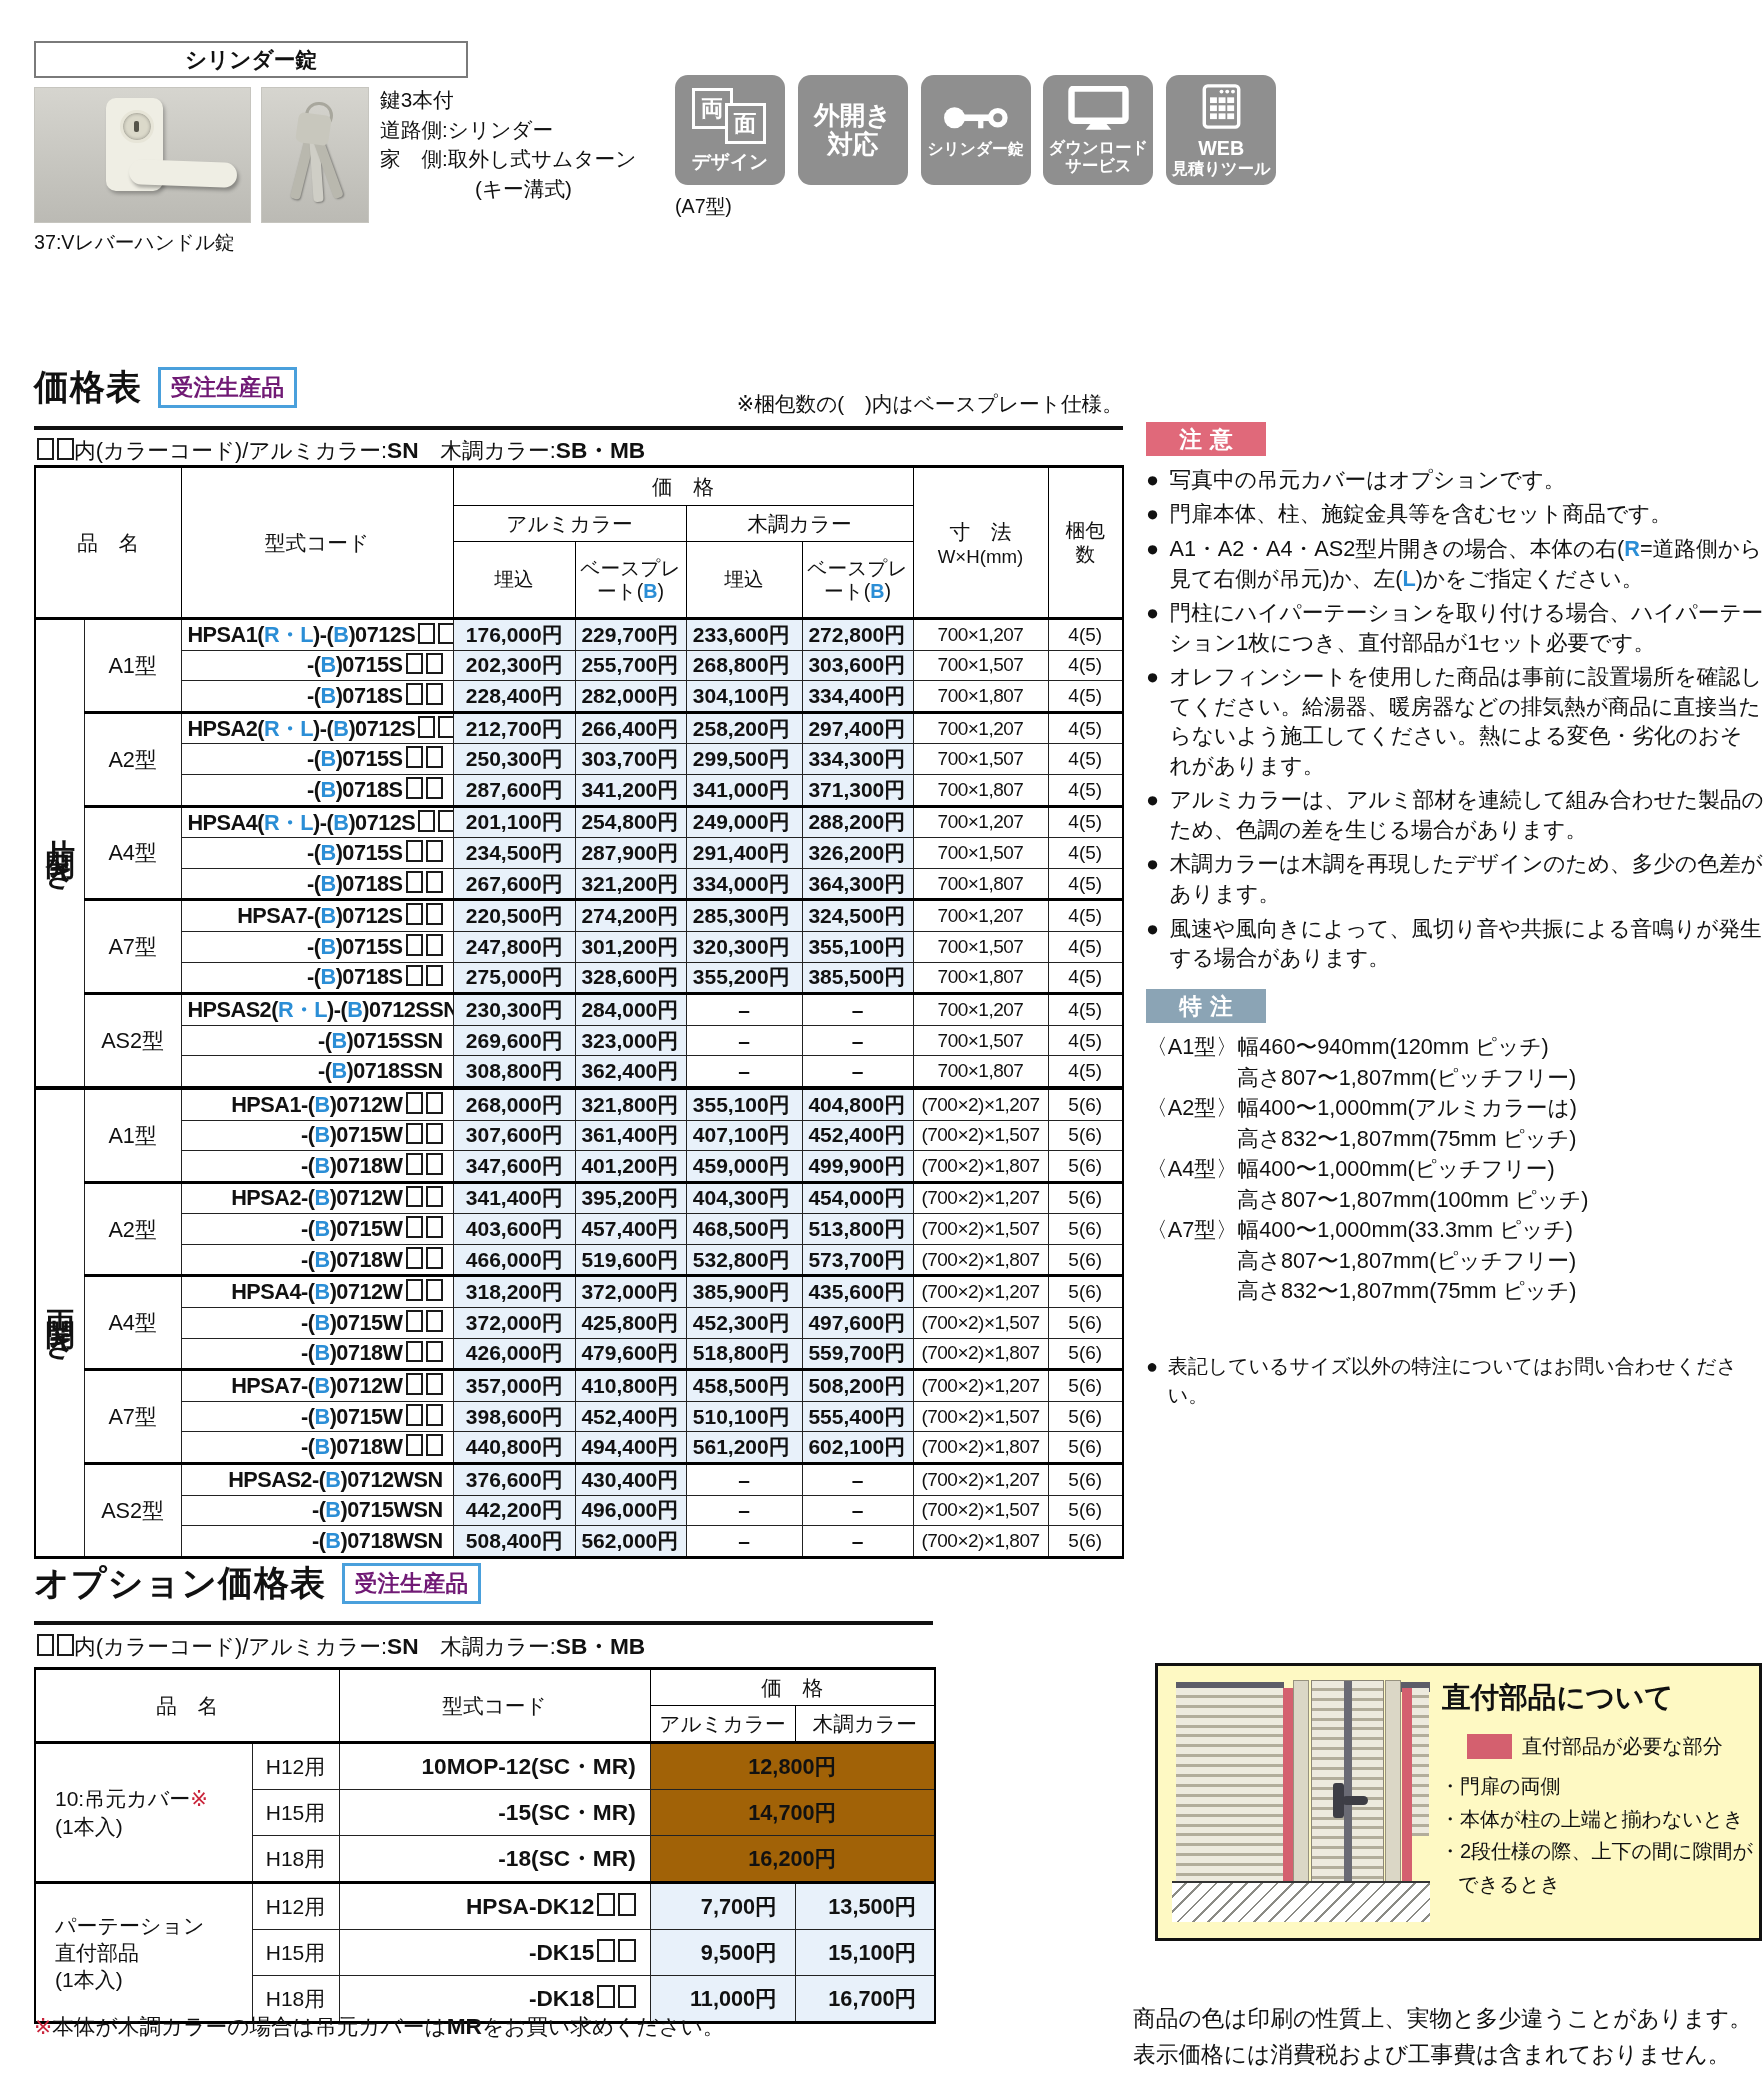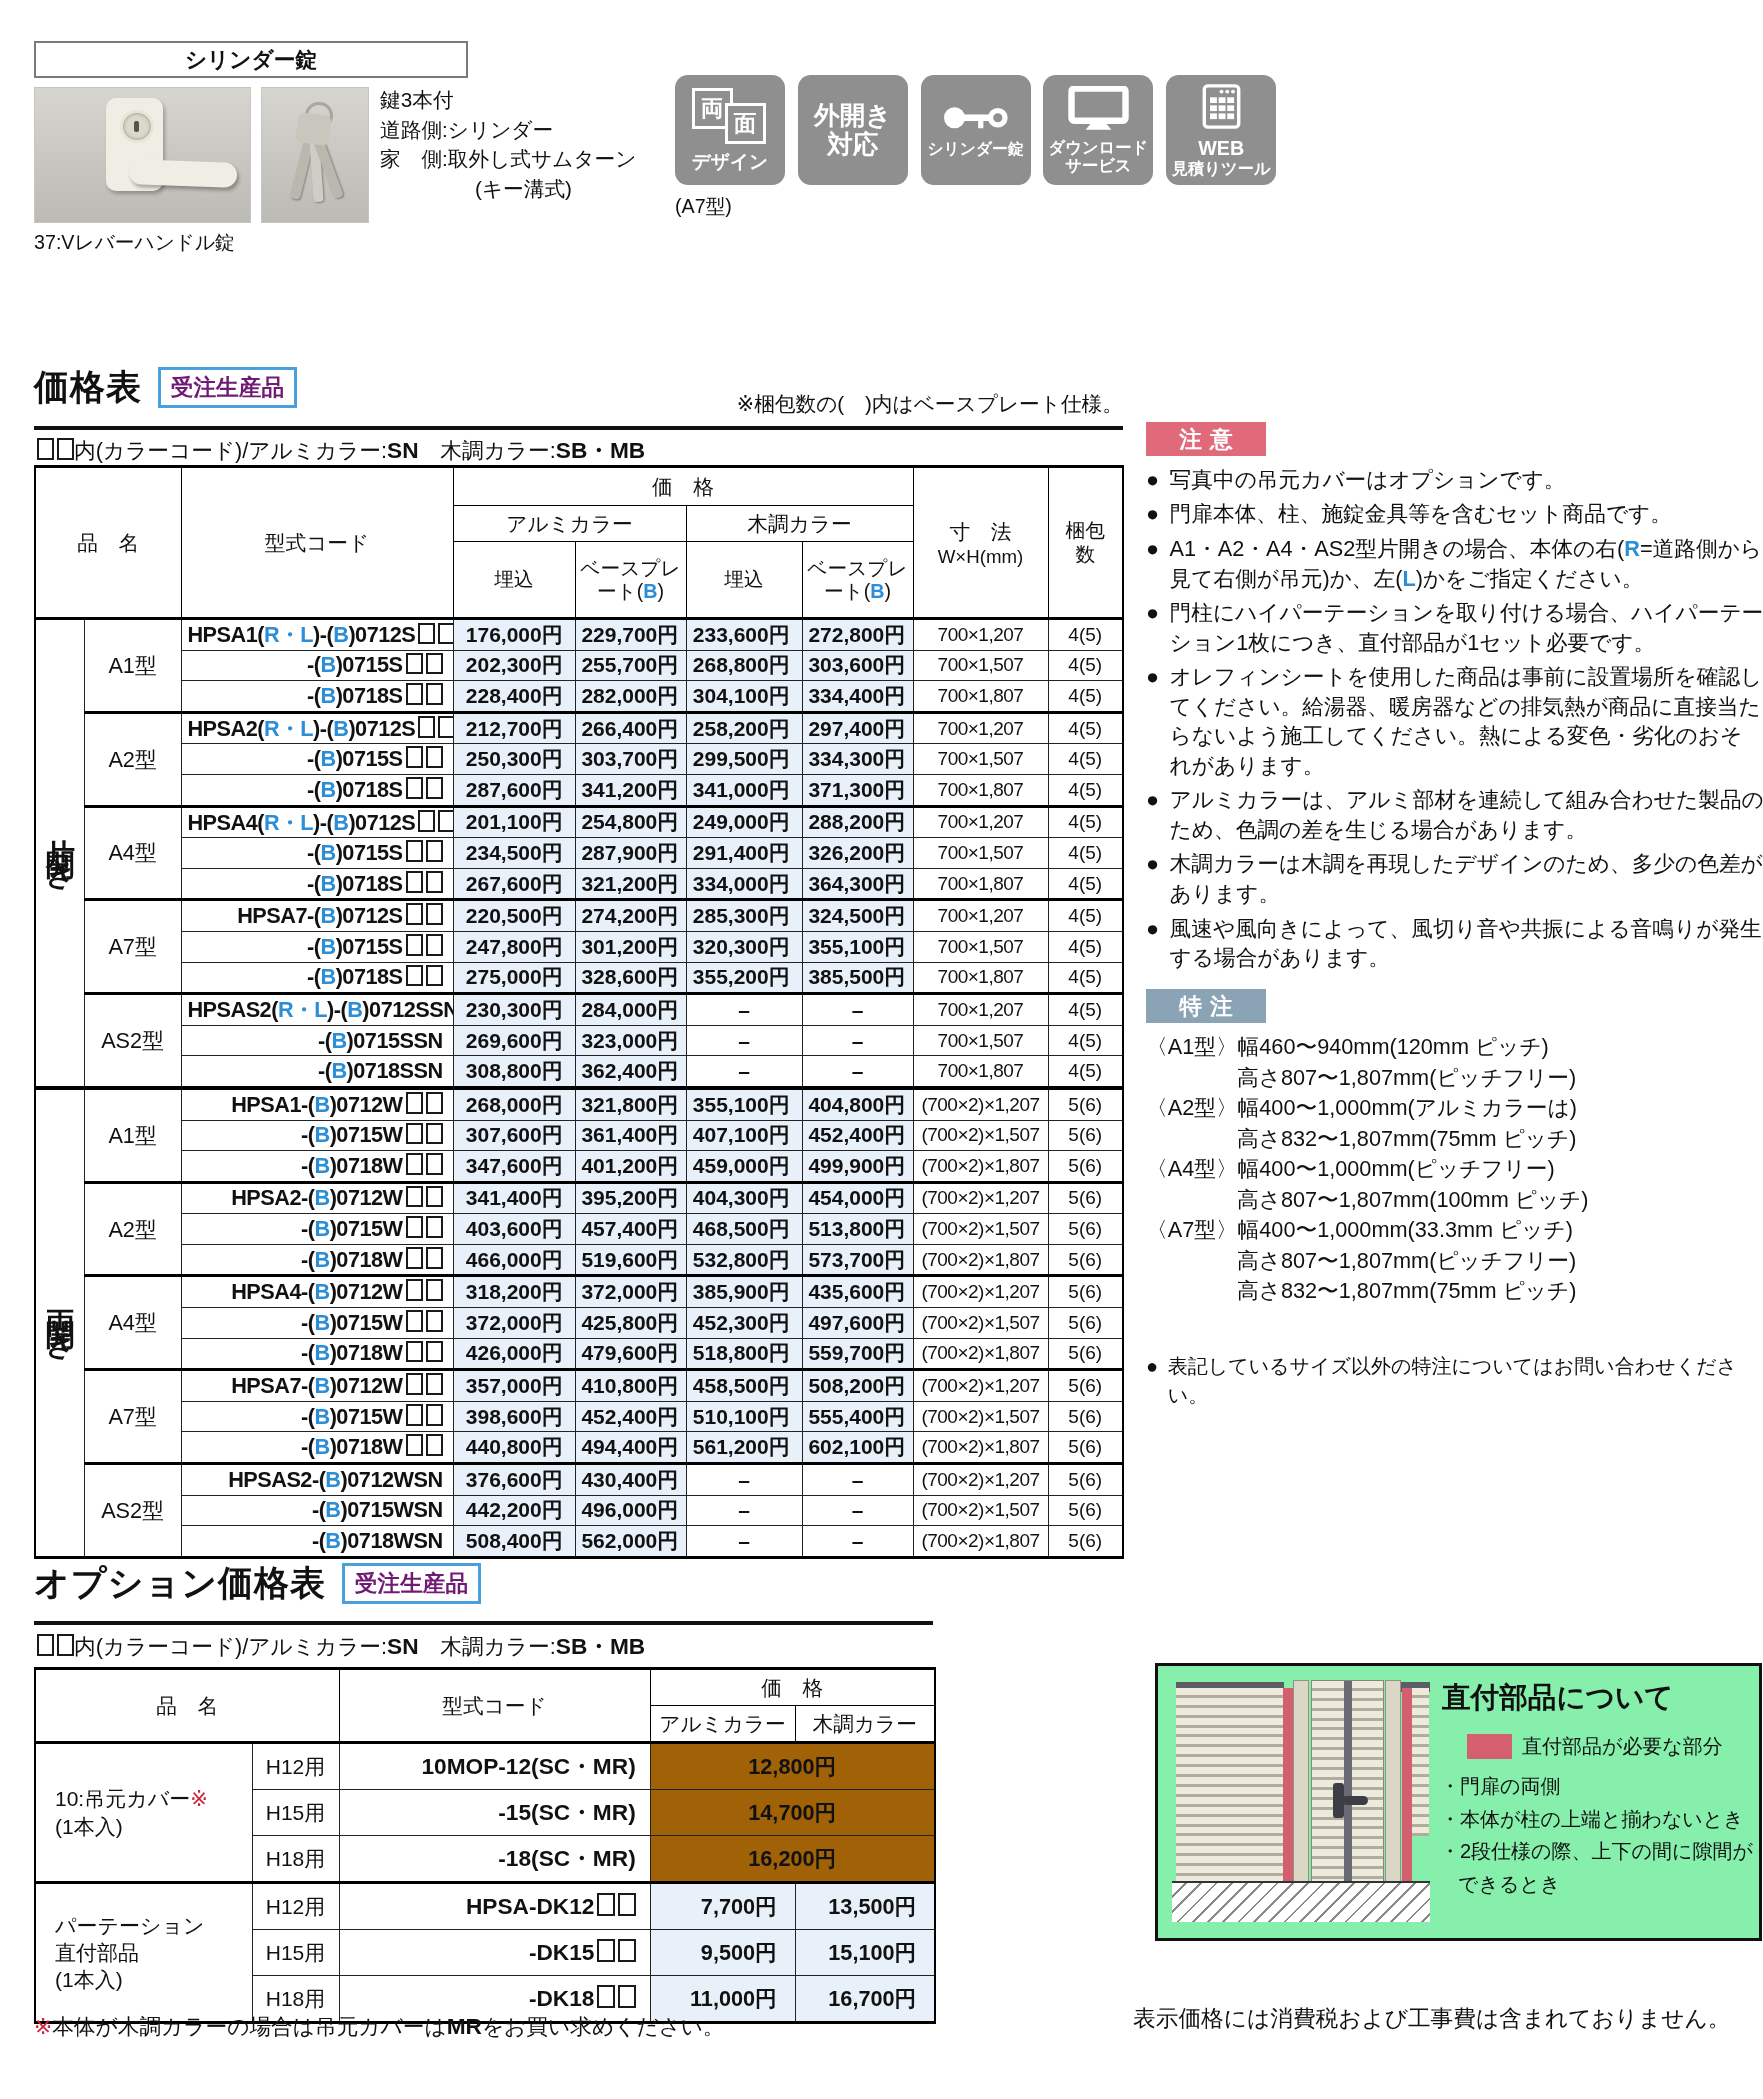--- a/index.html
+++ b/index.html
@@ -111,21 +111,21 @@
   .notice-list{position:absolute;left:1146px;top:465px;width:618px;list-style:none;margin:0;padding:0;
                font-size:21.7px;line-height:29.6px;}
   .notice-list li{display:flex;margin-bottom:4.9px;}
   .notice-list .mark{flex:0 0 23.6px;}
   .custom-list{position:absolute;left:1146px;top:1032px;width:618px;font-size:21.7px;line-height:30.5px;}
   .custom-list .ind{padding-left:91px;}
   .custom-foot{position:absolute;left:1146px;top:1352px;width:618px;font-size:20px;line-height:28.6px;display:flex;}
   .custom-foot .mark{flex:0 0 21.7px;}
 
   
-  .partsbox{position:absolute;left:1155px;top:1663px;width:607px;height:278px;border:3px solid #111;background:#86efac;box-sizing:border-box;}
+  .partsbox{position:absolute;left:1155px;top:1663px;width:607px;height:278px;border:3px solid #111;background:#fef9c3;box-sizing:border-box;}
   .pb-title{position:absolute;left:284px;top:11.8px;font-size:28.6px;font-weight:700;}
   .pb-legend{position:absolute;left:286px;top:67px;display:flex;align-items:center;gap:9.9px;font-size:20px;margin-left:23px;}
   .pb-swatch{width:45px;height:25.6px;background:#d4606f;}
   .pb-bullets{position:absolute;left:282px;top:104px;width:315px;font-size:20px;line-height:32.5px;}
   .pb-bullets div{padding-left:.9em;text-indent:-.9em;}
   .ill{position:absolute;left:13.8px;top:13.8px;width:258px;height:242px;}
   .louv{background:repeating-linear-gradient(180deg,#edeade 0px,#edeade 6.9px,#b2ad9b 6.9px,#b2ad9b 9.9px);}
   .fL{position:absolute;left:3.9px;top:7.9px;width:108px;height:201px;}
   .fR{position:absolute;left:238px;top:7.9px;width:19.7px;height:148px;}
   .cap{position:absolute;height:9.9px;background:#5d5d68;}
@@ -703,17 +703,18 @@
       <span>直付部品が必要な部分</span>
     </div>
     <div class="pb-bullets" id="pb-bullets">
         <div>・門扉の両側</div>
         <div>・本体が柱の上端と揃わないとき</div>
         <div>・2段仕様の際、上下の間に隙間ができるとき</div>
       </div>
   </div>
 
   <div class="footnotes" id="footnotes">
+      <div>商品の色は印刷の性質上、実物と多少違うことがあります。</div>
       <div>表示価格には消費税および工事費は含まれておりません。</div>
     </div>
 
 </div>
 
 
 </body></html>

